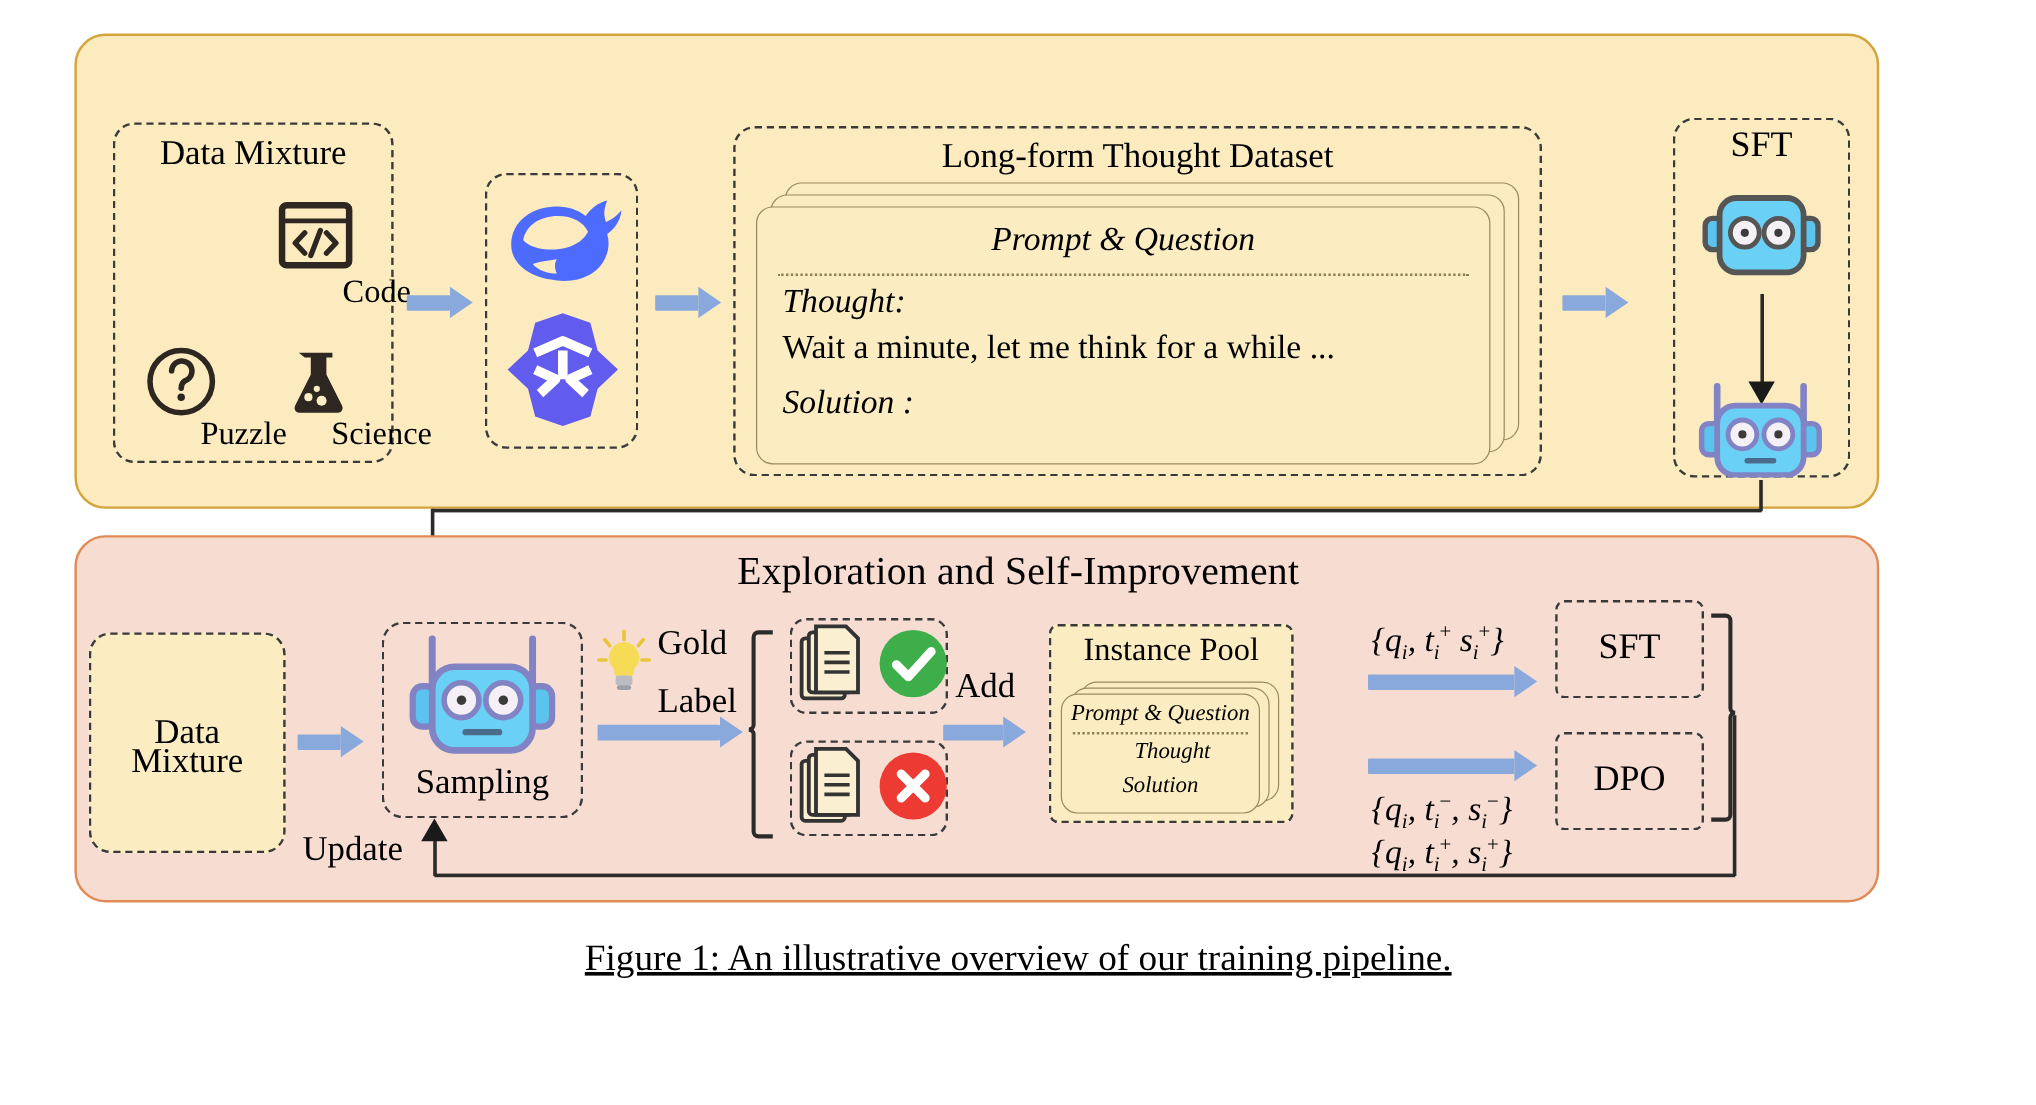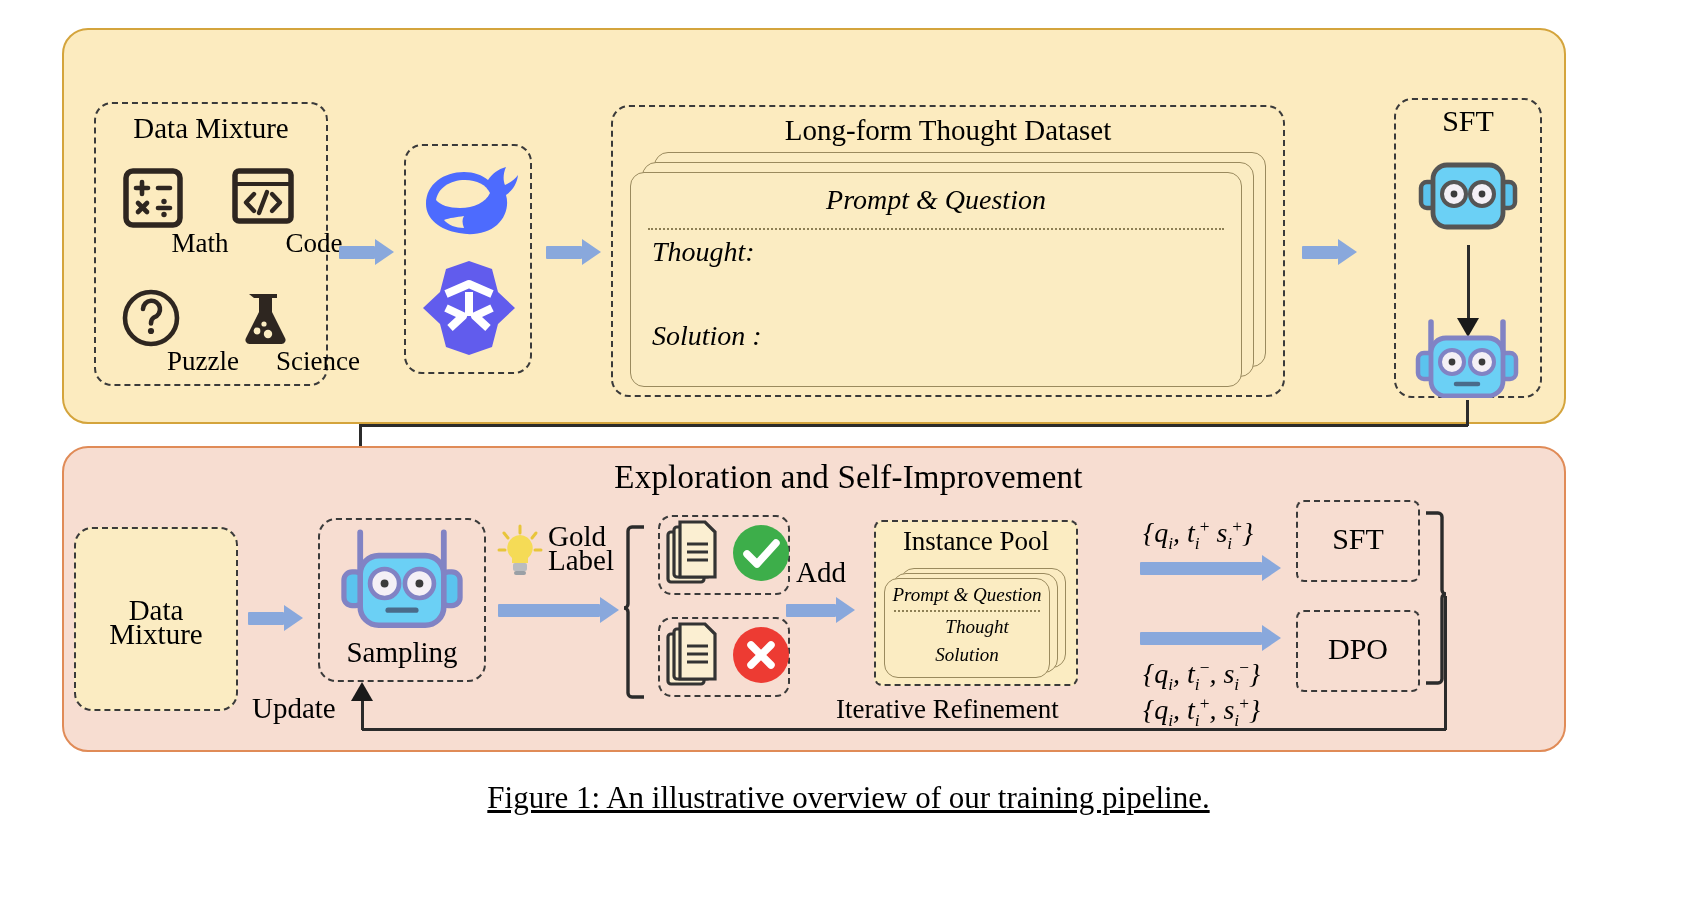--- a/index.html
+++ b/index.html
@@ -61,38 +61,20 @@
 </head>
 <body>
 
 <div id="fig">
 
   <div class="panel" id="panel-top"></div>
 
   <div class="dbox" style="left:94px;top:102px;width:234px;height:284px;"></div>
   <div class="boxlabel" style="left:94px;top:112px;width:234px;font-size:29px;">Data Mixture</div>
 
-  <div class="iconcell" style="left:106px;top:168px;width:94px;height:105px;">
-    <span class="ico" style="left:17px;top:0;">
-      <svg width="60" height="60" viewBox="0 0 60 60">
-        <rect x="3" y="3" width="54" height="54" rx="7" fill="none" stroke="#2e2620" stroke-width="5.5"></rect>
-        <g stroke="#2e2620" stroke-width="4.6" stroke-linecap="round">
-          <line x1="13" y1="20" x2="25" y2="20"></line>
-            <line x1="19" y1="14" x2="19" y2="26"></line>
-          <line x1="35" y1="20" x2="47" y2="20"></line>
-          <line x1="15" y1="35" x2="24" y2="44"></line>
-            <line x1="24" y1="35" x2="15" y2="44"></line>
-          <line x1="35" y1="40" x2="47" y2="40"></line>
-        </g>
-        <circle cx="41" cy="33.5" r="2.7" fill="#2e2620"></circle>
-          <circle cx="41" cy="46.5" r="2.7" fill="#2e2620"></circle>
-      </svg>
-    </span>
-    <span class="cap" style="top:60px;font-size:27px;">Math</span>
-  </div>
 
   <div class="iconcell" style="left:210px;top:168px;width:104px;height:105px;">
     <span class="ico" style="left:22px;top:0;">
       <svg width="62" height="58" viewBox="0 0 62 58">
         <rect x="3" y="3" width="56" height="50" rx="4" fill="none" stroke="#2e2620" stroke-width="5.5"></rect>
         <line x1="3" y1="16" x2="59" y2="16" stroke="#2e2620" stroke-width="4"></line>
         <g stroke="#2e2620" stroke-width="4.4" fill="none" stroke-linecap="round" stroke-linejoin="round">
           <polyline points="22,26 14,34.5 22,43"></polyline>
           <polyline points="40,26 48,34.5 40,43"></polyline>
           <line x1="35" y1="24" x2="27" y2="45"></line>
@@ -160,20 +142,21 @@
   <div class="boxlabel" style="left:611px;top:114px;width:674px;font-size:29px;">Long-form Thought Dataset</div>
 
   <div class="stack" style="left:630px;top:152px;width:640px;height:235px;">
     <div class="sheet" style="left:24px;top:0;width:612px;height:215px;"></div>
     <div class="sheet" style="left:12px;top:10px;width:612px;height:215px;"></div>
     <div class="sheet" style="left:0px;top:20px;width:612px;height:215px;"></div>
     <div style="position:absolute;left:0;top:20px;width:612px;height:215px;">
       <div class="ctr ital" style="position:absolute;top:12px;width:100%;font-size:28px;">Prompt &amp; Question</div>
       <div class="dotted-div" style="left:18px;top:56px;width:576px;"></div>
       <div class="ital" style="position:absolute;left:22px;top:64px;font-size:28px;">Thought:</div>
+      <div style="position:absolute;left:22px;top:102px;font-size:28px;">Wait a minute, let me think for a while ...</div>
       <div class="ital" style="position:absolute;left:22px;top:148px;font-size:28px;">Solution :</div>
     </div>
   </div>
 
   <div class="barrow" style="left:1302px;top:246px;">
     <div class="shaft" style="width:36px;"></div>
       <div class="head" style="left:36px;"></div>
   </div>
 
   <div class="dbox" style="left:1394px;top:98px;width:148px;height:300px;"></div>
@@ -252,21 +235,21 @@
         <line x1="40" y1="9" x2="36" y2="14"></line>
           <line x1="3" y1="26" x2="9" y2="26"></line>
         <line x1="45" y1="26" x2="39" y2="26"></line>
       </g>
       <path d="M24 11 a13 13 0 0 1 8 23 v5 h-16 v-5 a13 13 0 0 1 8 -23 z" fill="#F5DB56"></path>
       <rect x="17" y="39" width="14" height="8" rx="2" fill="#B9BCC0"></rect>
       <rect x="18" y="47" width="12" height="4" rx="2" fill="#9AA0A6"></rect>
     </svg>
   </span>
   <div style="position:absolute;left:548px;top:520px;font-size:29px;">Gold</div>
-  <div style="position:absolute;left:548px;top:544px;font-size:29px;">Label</div>
+  <div style="position:absolute;left:548px;top:568px;font-size:29px;">Label</div>
 
   <div class="barrow" style="left:498px;top:604px;">
     <div class="shaft" style="width:102px;"></div>
       <div class="head" style="left:102px;"></div>
   </div>
 
   <div class="brace" style="left:620px;top:524px;">
     <svg width="26" height="176" viewBox="0 0 26 176">
       <path d="M24 3 H12 a4 4 0 0 0 -4 4 V80 a4 4 0 0 1 -4 4 a4 4 0 0 1 4 4 V169 a4 4 0 0 0 4 4 H24" fill="none" stroke="#2b2b2b" stroke-width="3.4"></path>
     </svg>
@@ -333,21 +316,20 @@
     <div class="sheet" style="left:8px;top:5px;width:166px;height:100px;"></div>
     <div class="sheet" style="left:0px;top:10px;width:166px;height:100px;"></div>
     <div style="position:absolute;left:0;top:10px;width:166px;height:100px;">
       <div class="ctr ital" style="position:absolute;top:6px;width:100%;font-size:19px;">Prompt &amp; Question</div>
       <div class="dotted-div" style="left:10px;top:32px;width:146px;"></div>
       <div class="ctr ital" style="position:absolute;top:38px;width:100%;font-size:19px;padding-left:10px;">Thought</div>
       <div class="ctr ital" style="position:absolute;top:66px;width:100%;font-size:19px;">Solution</div>
     </div>
   </div>
 
-  <div style="position:absolute;left:836px;top:694px;font-size:27px;">Iterative Refinement</div>
 
   <div class="fml" style="left:1143px;top:517px;font-size:28px;">
     {<i>q</i><sub>i</sub>, <i>t</i><sub>i</sub><sup>+</sup> <i>s</i><sub>i</sub><sup>+</sup>}
   </div>
   <div class="barrow" style="left:1140px;top:562px;">
     <div class="shaft" style="width:122px;"></div>
       <div class="head" style="left:122px;"></div>
   </div>
 
   <div class="barrow" style="left:1140px;top:632px;">

